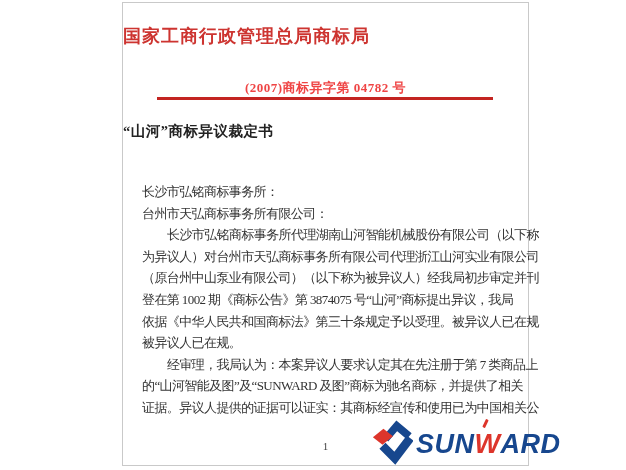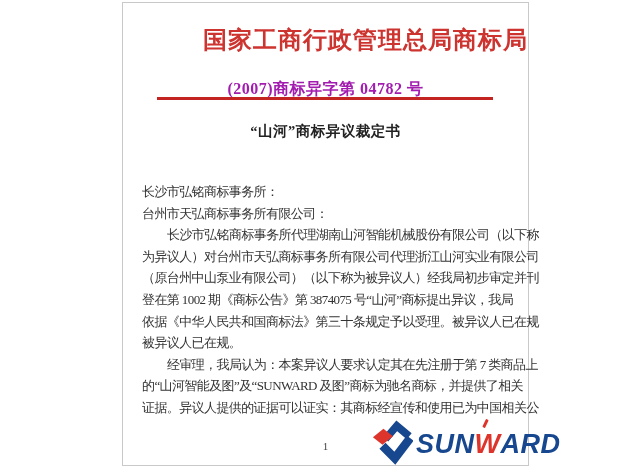--- a/index.html
+++ b/index.html
@@ -5,33 +5,33 @@
   html,body{margin:0;padding:0;}
   body{
     width:626px;height:470px;position:relative;background:#ffffff;
     font-family:"Liberation Serif","DejaVu Serif",serif;overflow:hidden;
   }
   .page{
     position:absolute;left:122px;top:2px;width:407px;height:464px;
     background:#ffffff;border:1px solid #c9c9c9;box-sizing:border-box;
   }
   .agency{
-    position:absolute;top:21px;left:0;width:100%;text-align:right;
-    color:#cd3430;font-size:24px;font-weight:bold;letter-spacing:1px;white-space:nowrap;
+    position:absolute;top:21px;left:0;width:100%;text-align:left;
+    color:#cd3430;font-size:18px;font-weight:bold;letter-spacing:1px;white-space:nowrap;
   }
   .doc-no{
     position:absolute;top:76px;left:0;width:100%;text-align:center;
-    color:#a21caf;font-size:16px;font-weight:bold;letter-spacing:0.5px;
+    color:#ef4444;font-size:13px;font-weight:bold;letter-spacing:0.5px;
   }
   .red-rule{
     position:absolute;top:94px;left:34px;width:336px;height:3px;
     background:#c32421;
   }
   .doc-title{
-    position:absolute;top:119px;left:0;width:100%;text-align:center;
+    position:absolute;top:119px;left:0;width:100%;
     color:#222222;font-size:14.5px;font-weight:bold;letter-spacing:0.5px;
   }
   .body-text{
     position:absolute;top:178px;left:19px;width:386px;
     color:#333333;font-size:13px;letter-spacing:-0.6px;
   }
   .line{
     height:21.6px;line-height:21.6px;white-space:nowrap;overflow:visible;
   }
   .indent{padding-left:25px;text-align:right;}

